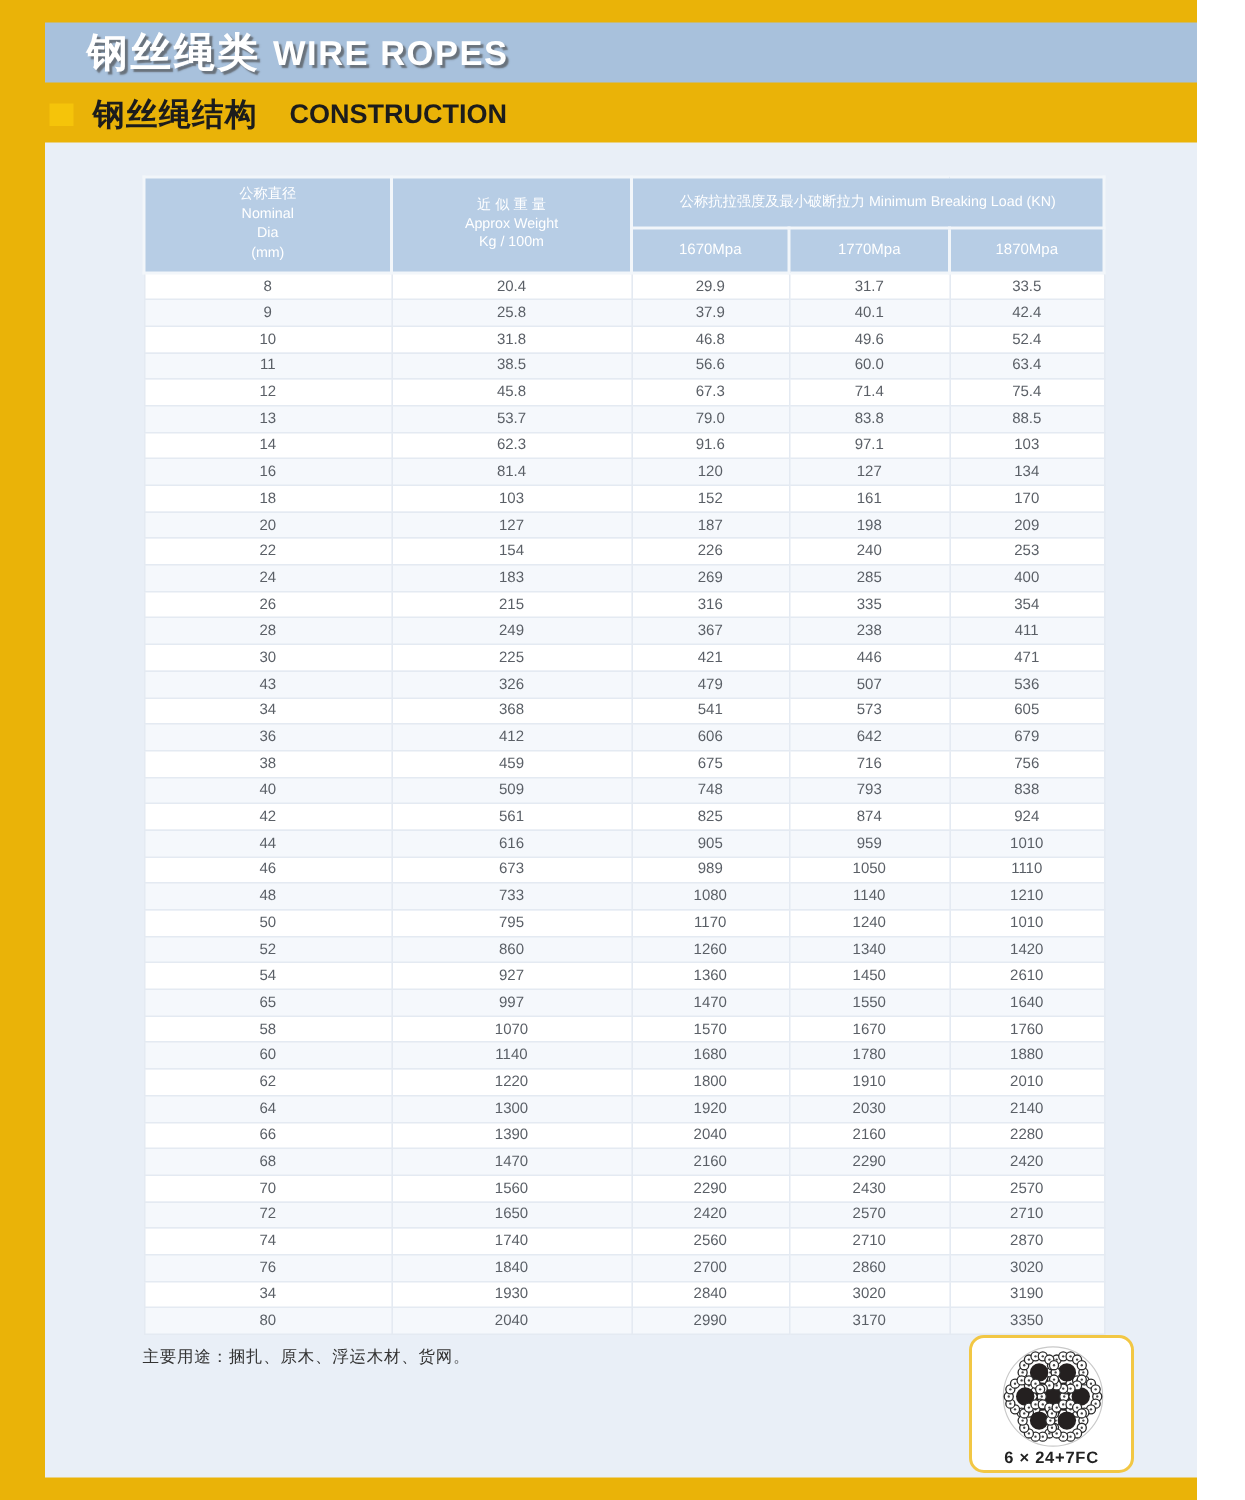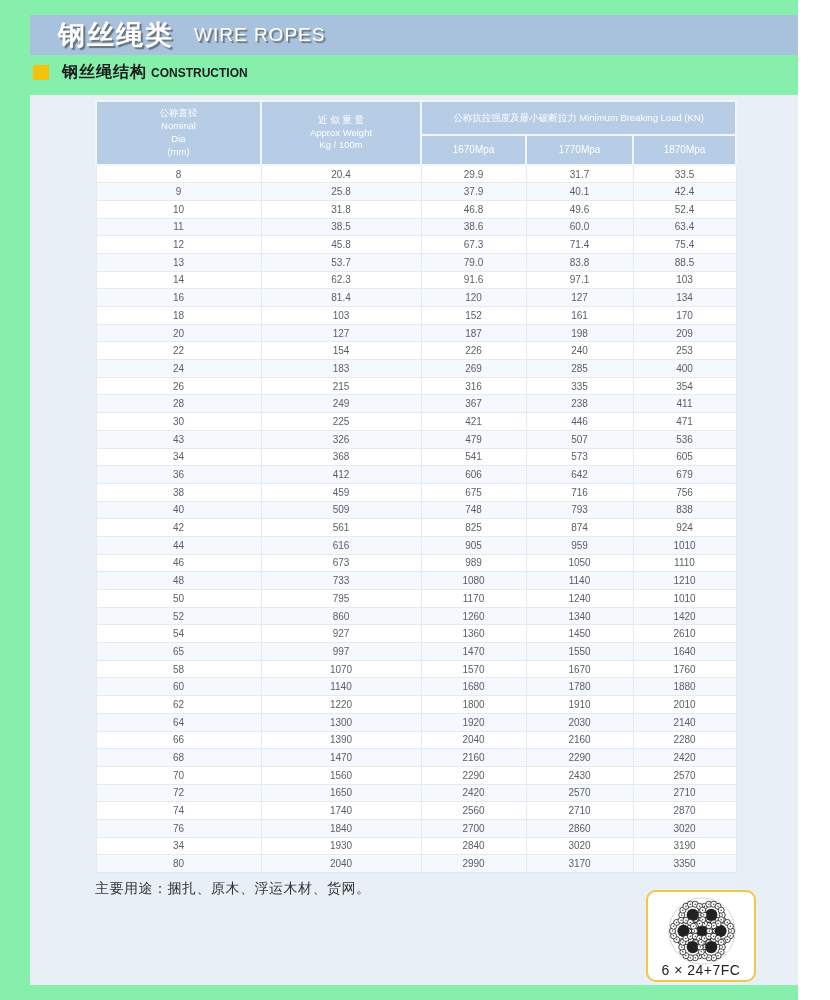--- a/index.html
+++ b/index.html
@@ -1,48 +1,48 @@
 <!DOCTYPE html>
 <html style="--banner-bg: #a8c1dc; --panel-bg: #e9eff7; --header-cell-bg: #b7cde5; --header-text: #ffffff; --row-alt-bg: #f5f8fc; --body-text: #5a5f66; --accent-yellow: #f5c40a; --diagram-border: #f2c744;"><head>
 <meta charset="utf-8">
 <style>
   * { margin:0; padding:0; box-sizing:border-box; }
   html,body { background:#fff; }
   body { font-family:"Liberation Sans","DejaVu Sans",sans-serif; }
-  .page { position:relative; width:798px; height:1000px; background:#86efac; overflow:hidden; }
+  .page { position:relative; width:798px; height:1000px; background:#eab308; overflow:hidden; }
 
   
   .banner {
     position:absolute; left:30px; top:15px; width:770px; height:40px;
     background:var(--banner-bg,#a8c1dc);
     display:flex; align-items:center; padding-left:28px;
   }
   .banner .zh {
     color:#fff; font-weight:bold; font-size:27px; letter-spacing:2px;
     text-shadow:2px 2px 1px rgba(70,70,70,.65);
   }
   .banner .en {
-    color:#fff; font-weight:normal; font-size:19px; letter-spacing:1px; margin-left:20px;
+    color:#fff; font-weight:bold; font-size:23px; letter-spacing:1px; margin-left:8px;
     text-shadow:2px 2px 1px rgba(70,70,70,.65);
   }
 
   
   .section-heading {
     position:absolute; left:33px; top:62px; display:flex; align-items:center;
   }
   .section-heading .bullet {
     width:16px; height:15px; background:var(--accent-yellow,#f5c40a); margin-right:13px;
   }
-  .section-heading .zh { font-size:16px; font-weight:bold; color:#1c1c1c; letter-spacing:1px; }
-  .section-heading .en { font-size:12px; font-weight:bold; color:#1c1c1c; margin-left:4px; }
+  .section-heading .zh { font-size:21px; font-weight:bold; color:#1c1c1c; letter-spacing:1px; }
+  .section-heading .en { font-size:18px; font-weight:bold; color:#1c1c1c; margin-left:21px; }
 
   
   .panel {
     position:absolute; left:30px; top:95px; width:770px; height:890px;
-    background:var(--panel-bg,#e9eff7); padding-top:5px;
+    background:var(--panel-bg,#e9eff7); padding-top:22px;
   }
 
   
   table.spec {
     margin-left:65px; width:640px; border-collapse:collapse; table-layout:fixed;
   }
   table.spec col.c1 { width:165px; }
   table.spec col.c2 { width:160px; }
   table.spec col.c3 { width:105px; }
   table.spec col.c4 { width:107px; }
@@ -58,33 +58,33 @@
   table.spec tbody td {
     background:#fff; height:17.7px; padding:0 2px;
     font-size:10px; color:var(--body-text,#5a5f66); text-align:center;
     border-right:1px solid #e4eaf2; border-bottom:1px solid #e4eaf2;
     border-left:1px solid #e4eaf2;
   }
   table.spec tbody tr:nth-child(even) td { background:var(--row-alt-bg,#f5f8fc); }
 
   
   .usage-note {
-    margin:7px 0 0 65px; font-size:14px; color:#333; letter-spacing:.5px;
+    margin:7px 0 0 65px; font-size:11px; color:#333; letter-spacing:.5px;
   }
 
   
   .diagram-card {
     position:absolute; right:44px; bottom:3px; width:110px; height:92px;
     background:#fff; border:2px solid var(--diagram-border,#f2c744); border-radius:10px;
     display:flex; flex-direction:column; align-items:center; justify-content:flex-end;
     padding-bottom:2px;
   }
   .diagram-card svg { position:absolute; top:2px; left:3px; }
   .diagram-label {
-    position:relative; font-size:14px; font-weight:normal; color:#222; letter-spacing:.5px;
+    position:relative; font-size:11px; font-weight:bold; color:#222; letter-spacing:.5px;
   }
 </style>
 </head>
 <body>
 
 <div class="page">
 
   <div class="banner">
     <span class="zh">钢丝绳类</span>
     <span class="en">WIRE ROPES</span>
@@ -145,21 +145,21 @@
           <tr>
             <td>10</td>
             <td>31.8</td>
             <td>46.8</td>
             <td>49.6</td>
             <td>52.4</td>
           </tr>
           <tr>
             <td>11</td>
             <td>38.5</td>
-            <td>38.6</td>
+            <td>56.6</td>
             <td>60.0</td>
             <td>63.4</td>
           </tr>
           <tr>
             <td>12</td>
             <td>45.8</td>
             <td>67.3</td>
             <td>71.4</td>
             <td>75.4</td>
           </tr>

